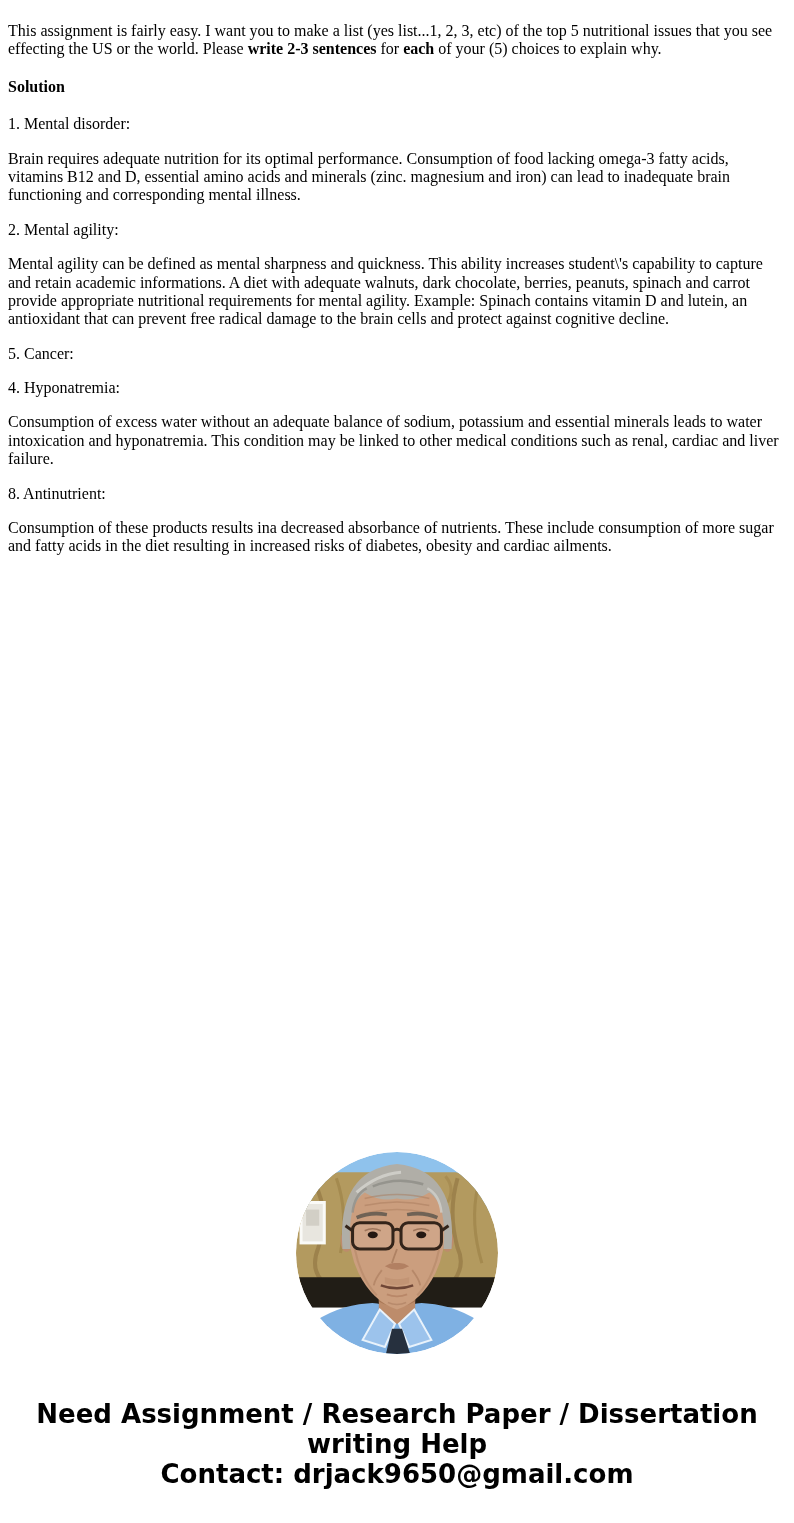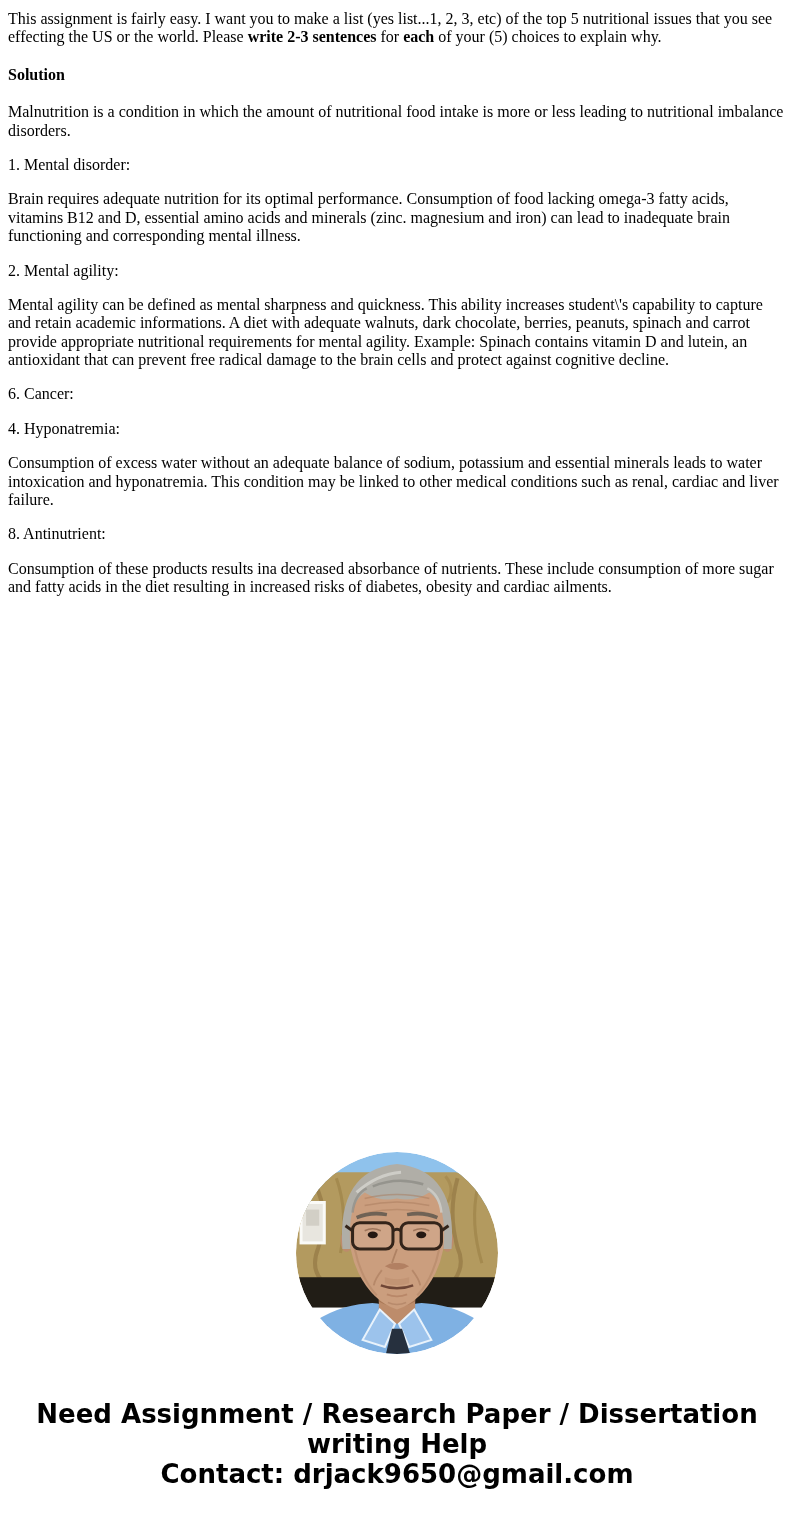--- a/index.html
+++ b/index.html
@@ -1,47 +1,46 @@
 <!DOCTYPE html>
 <html><head>
 <meta charset="utf-8">
 <style>
   html,body{margin:0;padding:0;background:#ffffff;}
   .page{
     position:relative;width:794px;height:1523px;background:#ffffff;color:#000;
     font-family:"Liberation Serif",serif;font-size:16px;line-height:1.15;overflow:hidden;
   }
   .article{position:absolute;top:8px;left:8px;right:8px;}
-  .article > :first-child{margin-top:2px;}
+  .article > :first-child{margin-top:14px;}
   .article p{margin:16px 0;}
   .article h3{font-size:16px;line-height:1.15;margin:19px 0;font-weight:bold;}
   .avatar{
     position:absolute;top:1152px;left:296px;width:202px;height:202px;
     border-radius:50%;overflow:hidden;
   }
   .avatar svg{display:block;width:202px;height:202px;}
   .footer{
     position:absolute;top:1399px;left:0;width:794px;text-align:center;
     font-family:"DejaVu Sans",sans-serif;font-weight:700;font-size:26px;line-height:30px;color:#000;
   }
 </style>
 </head>
 <body>
 
 <div class="page">
 
   <div class="article">
       <p>This assignment is fairly easy. I want you to make a list (yes list...1, 2, 3, etc) of the top 5 nutritional issues that you see effecting the US or the world. Please <b>write 2-3 sentences</b> for <b>each</b> of your (5) choices to explain why.</p>
       <h3>Solution</h3>
-      <p>Malnutrition is a condition in which the amount of nutritional food intake is more or less leading to nutritional imbalance disorders.</p>
       <p>1. Mental disorder:</p>
       <p>Brain requires adequate nutrition for its optimal performance. Consumption of food lacking omega-3 fatty acids, vitamins B12 and D, essential amino acids and minerals (zinc. magnesium and iron) can lead to inadequate brain functioning and corresponding mental illness.</p>
       <p>2. Mental agility:</p>
       <p>Mental agility can be defined as mental sharpness and quickness. This ability increases student\'s capability to capture and retain academic informations. A diet with adequate walnuts, dark chocolate, berries, peanuts, spinach and carrot provide appropriate nutritional requirements for mental agility. Example: Spinach contains vitamin D and lutein, an antioxidant that can prevent free radical damage to the brain cells and protect against cognitive decline.</p>
-      <p>6. Cancer:</p>
+      <p>5. Cancer:</p>
       <p>4. Hyponatremia:</p>
       <p>Consumption of excess water without an adequate balance of sodium, potassium and essential minerals leads to water intoxication and hyponatremia. This condition may be linked to other medical conditions such as renal, cardiac and liver failure.</p>
       <p>8. Antinutrient:</p>
       <p>Consumption of these products results ina decreased absorbance of nutrients. These include consumption of more sugar and fatty acids in the diet resulting in increased risks of diabetes, obesity and cardiac ailments.</p>
     </div>
 
   <div class="avatar">
     <svg viewBox="0 0 200 200" xmlns="http://www.w3.org/2000/svg">
       <defs>
           <clipPath id="avclip">

